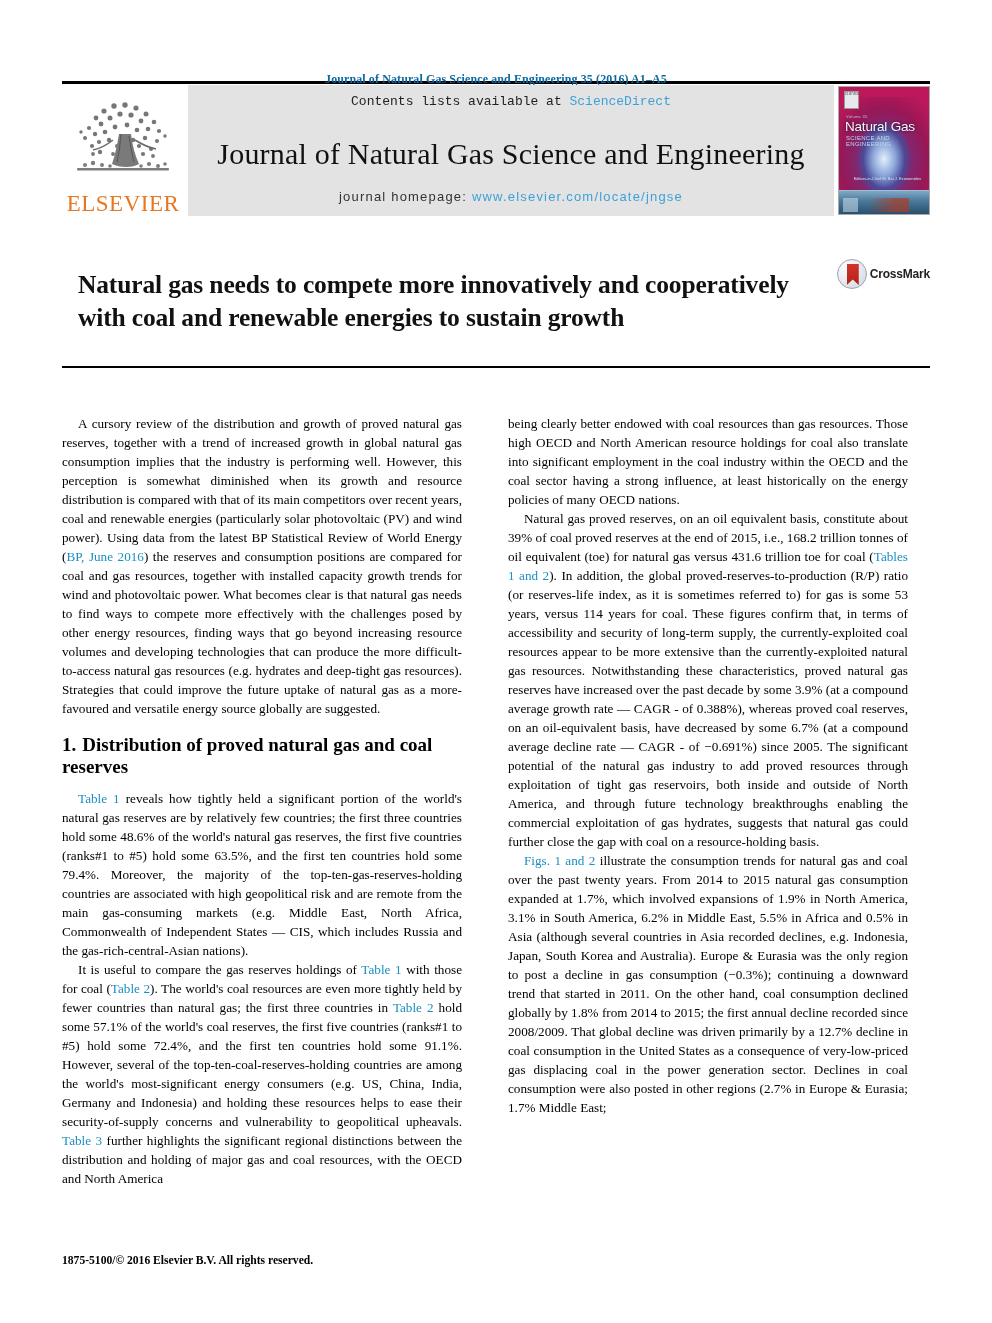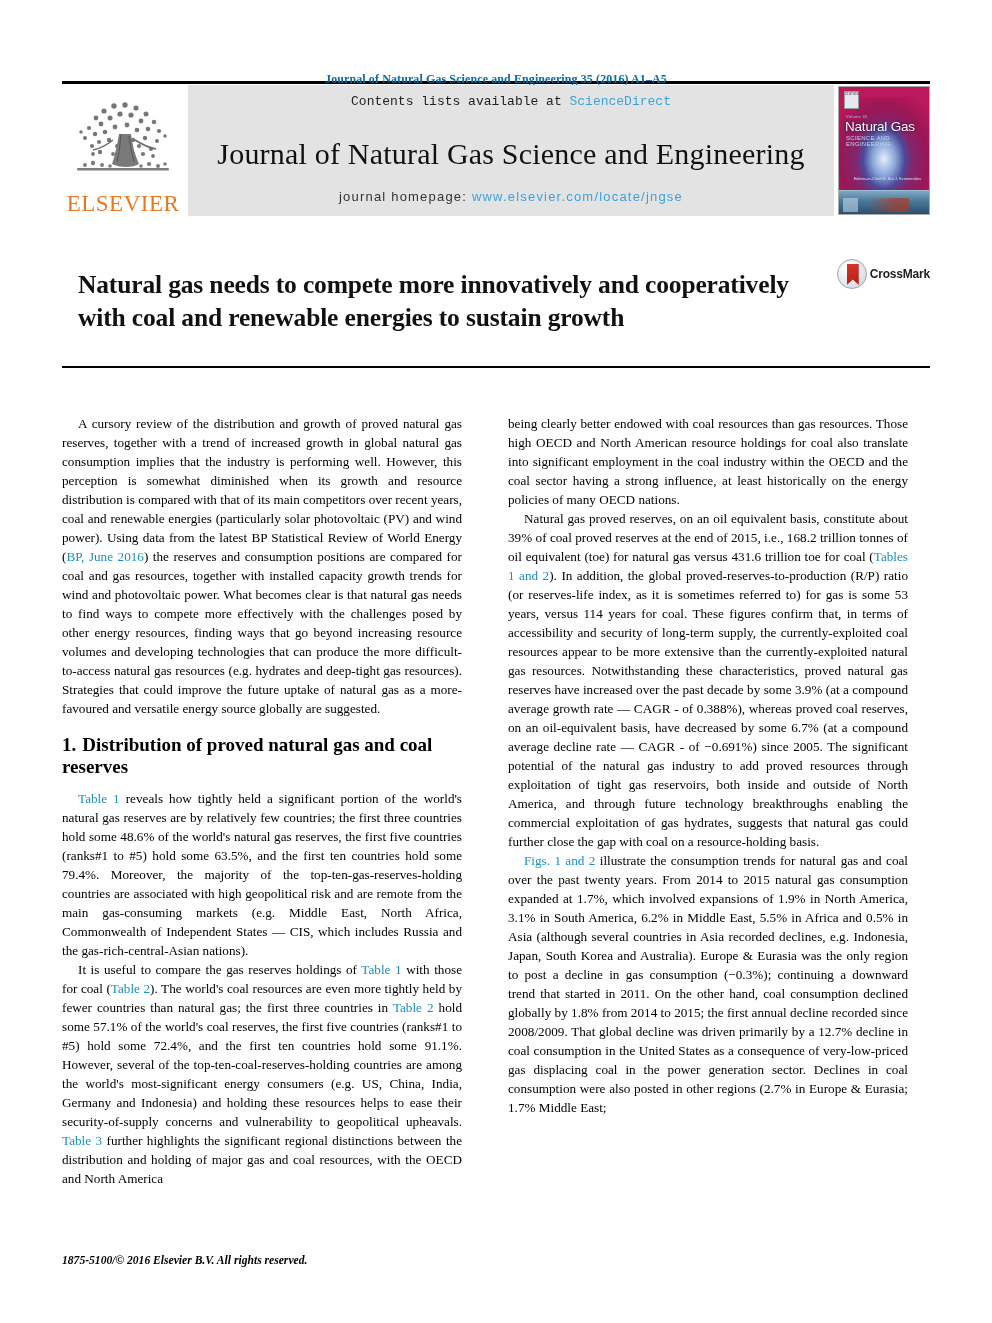--- a/index.html
+++ b/index.html
@@ -237,21 +237,20 @@
     font-weight: bold;
     color: #1a7aa8;
     line-height: 14px;
   }
   .copyright {
     font-family: "Liberation Serif", serif;
     font-size: 11.6px;
     font-weight: bold;
     color: #000;
     line-height: 14px;
-    font-style: italic;
   }
 </style>
 </head>
 <body>
 
 <div class="page">
 
   <div class="running-head">Journal of Natural Gas Science and Engineering 35 (2016) A1–A5</div>
 
   <div class="masthead-rule"></div>

